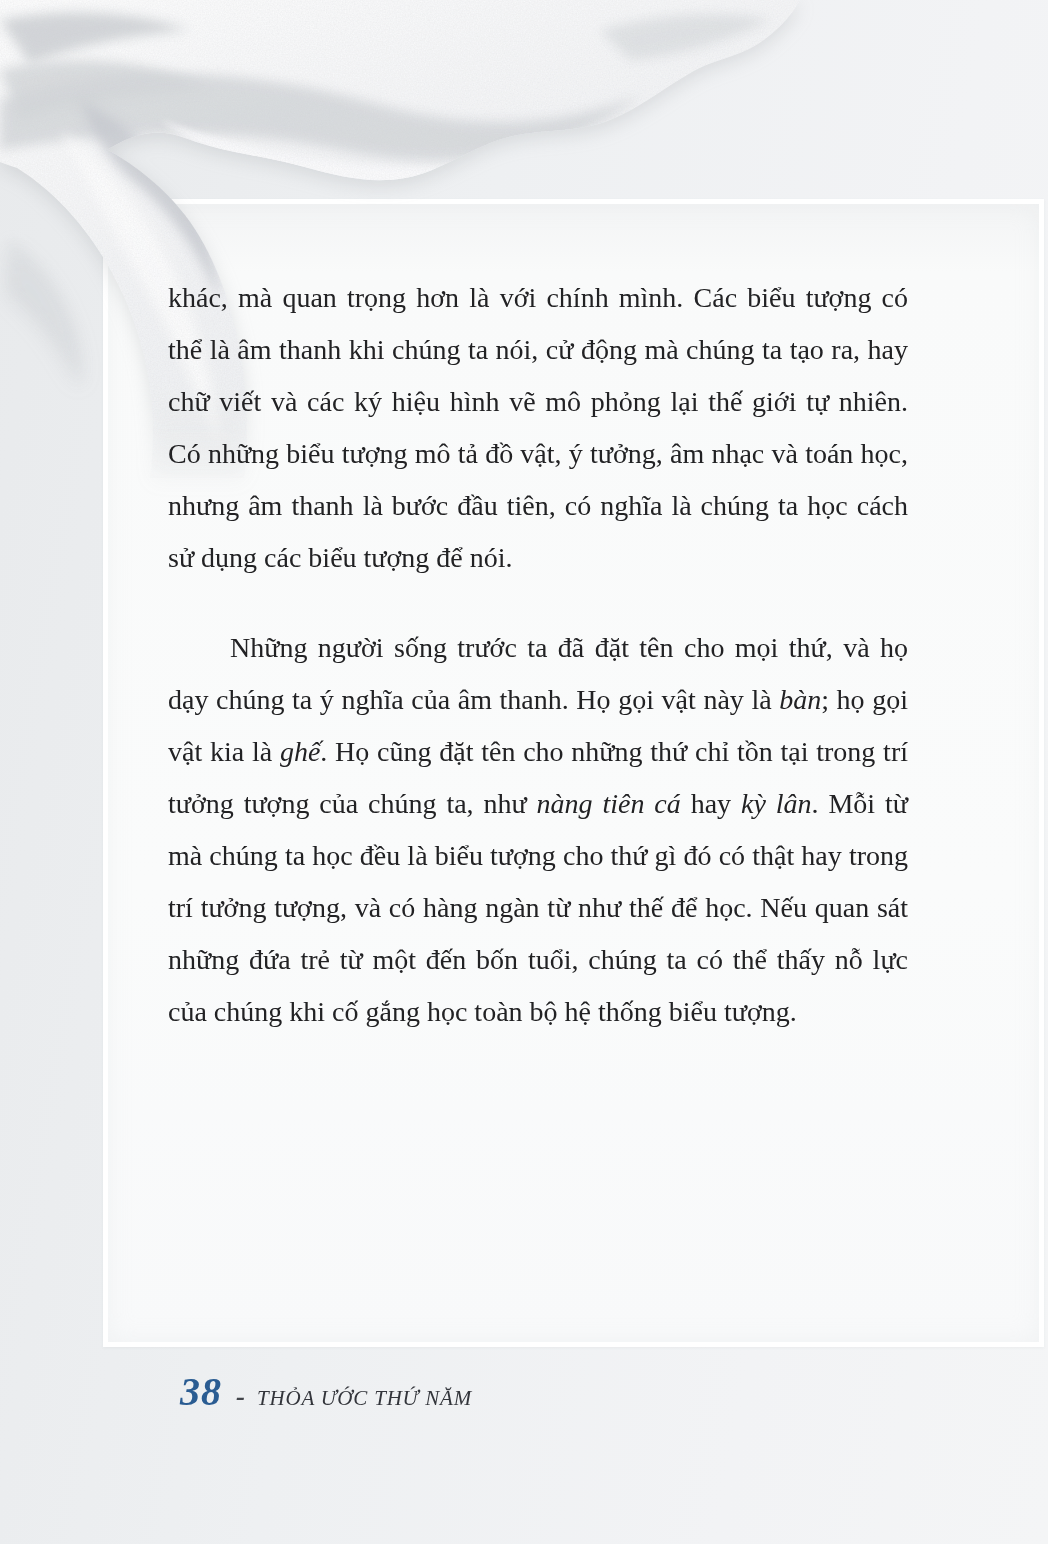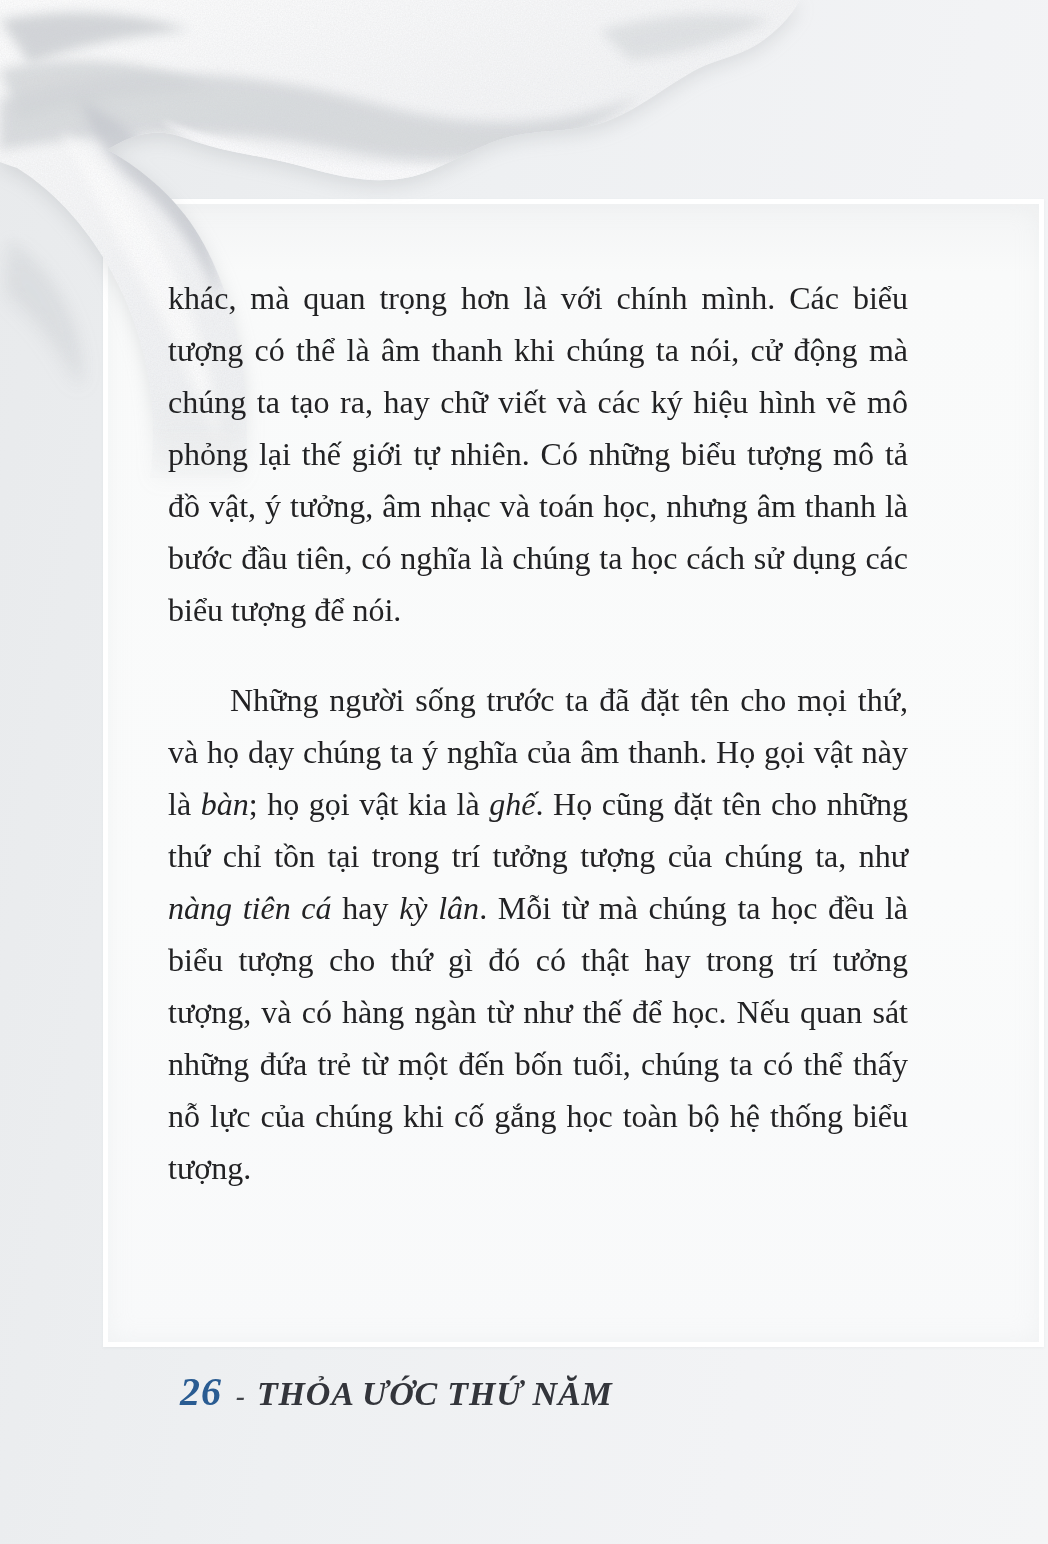--- a/index.html
+++ b/index.html
@@ -20,42 +20,42 @@
     z-index:1;
   }
   
   .fabric{
     position:absolute;left:0;top:0;z-index:2;
     filter:drop-shadow(0 6px 9px rgba(130,136,142,0.20));
   }
   
   .text-block{
     position:absolute;left:168px;top:272px;width:740px;z-index:3;
-    font-size:32px;line-height:52px;color:#222224;
+    font-size:28px;line-height:52px;color:#222224;
     text-align:justify;
   }
   .text-block p{margin:0;}
   .text-block p + p{margin-top:38px;}
   .text-block p.indent{text-indent:62px;}
   .text-block .em{font-style:italic;}
   
   .footer{
     position:absolute;left:180px;top:1368px;z-index:3;
     display:flex;align-items:baseline;
   }
   .pagenum{
     font-size:40px;font-weight:bold;font-style:italic;
     color:#2a5c92;letter-spacing:1px;
   }
   .sep{
     font-size:27px;font-weight:bold;font-style:italic;
     color:#43454b;margin:0 12px 0 14px;
   }
   .booktitle{
-    font-size:34px;font-weight:bold;font-style:italic;
+    font-size:21px;font-weight:normal;font-style:italic;
     color:#33353b;letter-spacing:0.8px;
   }
 </style>
 </head>
 <body>
 
 <div class="page">
 
   <div class="frame"></div>
 
@@ -113,18 +113,18 @@
       <path d="M10,240 C40,262 62,292 74,330 C80,350 82,368 80,384 C62,346 38,314 8,290 Z" fill="#d9dcdf" filter="url(#soft6)" opacity="0.6"></path>
     </g>
   </svg>
 
   <div class="text-block">
       <p class=""><span>khác, mà quan trọng hơn là với chính mình. Các biểu tượng có thể là âm thanh khi chúng ta nói, cử động mà chúng ta tạo ra, hay chữ viết và các ký hiệu hình vẽ mô phỏng lại thế giới tự nhiên. Có những biểu tượng mô tả đồ vật, ý tưởng, âm nhạc và toán học, nhưng âm thanh là bước đầu tiên, có nghĩa là chúng ta học cách sử dụng các biểu tượng để nói.</span></p>
       <p class="indent"><span>Những người sống trước ta đã đặt tên cho mọi thứ, và họ dạy chúng ta ý nghĩa của âm thanh. Họ gọi vật này là </span><span class="em">bàn</span><span>; họ gọi vật kia là </span><span class="em">ghế</span><span>. Họ cũng đặt tên cho những thứ chỉ tồn tại trong trí tưởng tượng của chúng ta, như </span><span class="em">nàng tiên cá</span><span> hay </span><span class="em">kỳ lân</span><span>. Mỗi từ mà chúng ta học đều là biểu tượng cho thứ gì đó có thật hay trong trí tưởng tượng, và có hàng ngàn từ như thế để học. Nếu quan sát những đứa trẻ từ một đến bốn tuổi, chúng ta có thể thấy nỗ lực của chúng khi cố gắng học toàn bộ hệ thống biểu tượng.</span></p>
     </div>
 
   <div class="footer">
-    <span class="pagenum" style="color: rgb(42, 92, 146);">26</span>
+    <span class="pagenum" style="color: rgb(42, 92, 146);">38</span>
     <span class="sep">-</span>
     <span class="booktitle">THỎA ƯỚC THỨ NĂM</span>
   </div>
 
 </div>
 
 </body></html>

